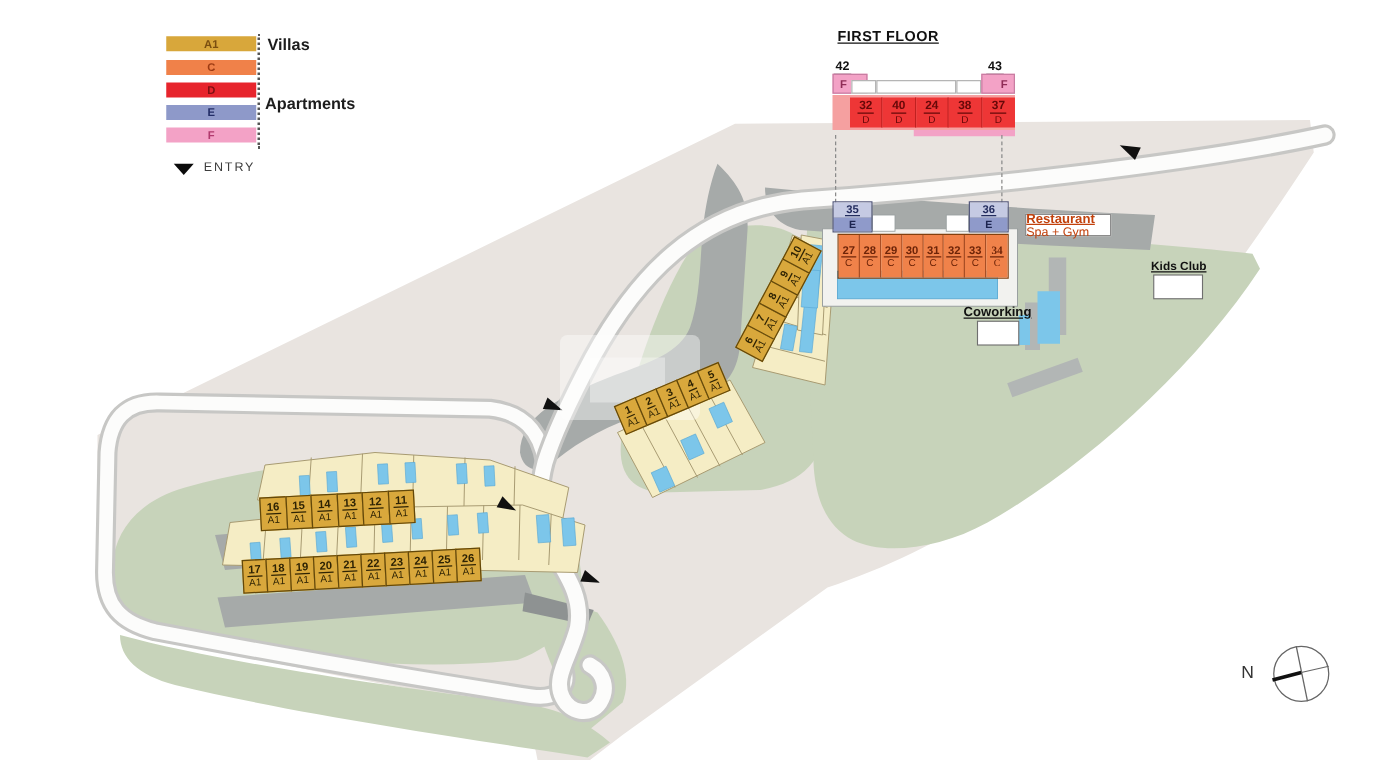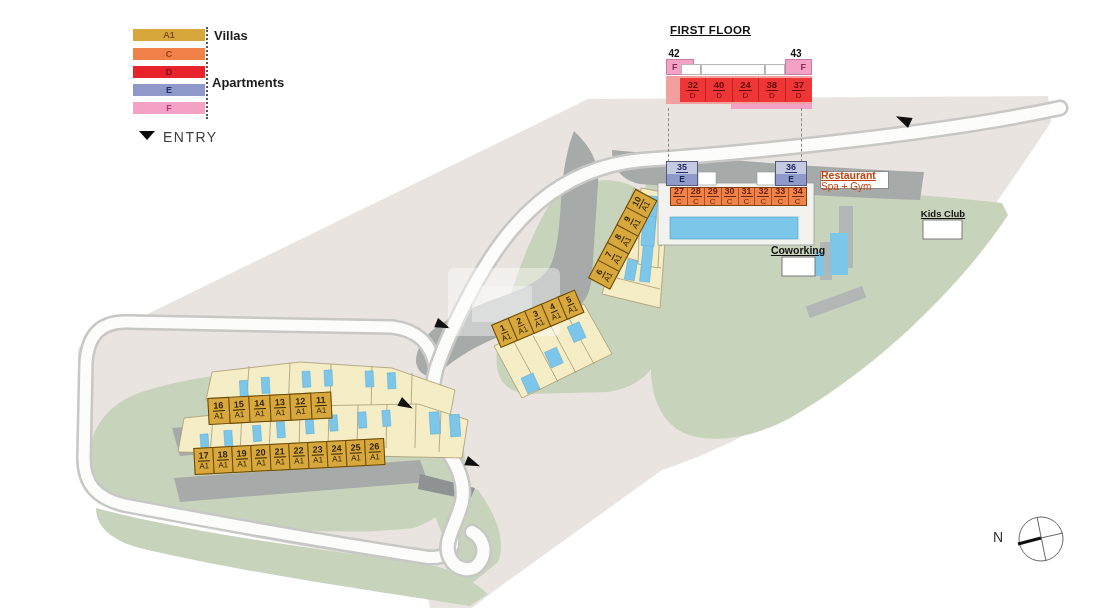--- a/index.html
+++ b/index.html
@@ -8,21 +8,21 @@
   #app, #app *{box-sizing:border-box;}
   #basemap{position:absolute;left:0;top:0;}
 
   
   .legend-swatch{position:absolute;left:133px;width:72px;height:12px;display:flex;
       align-items:center;justify-content:center;font-size:9px;font-weight:bold;}
   .legend-label{position:absolute;font-size:13px;color:#1c1c1c;font-weight:bold;}
   .legend-divider{position:absolute;left:206px;top:27px;height:92px;border-left:2px dotted #555;}
   .entry-tri{position:absolute;left:139px;top:131px;width:0;height:0;
       border-left:8px solid transparent;border-right:8px solid transparent;border-top:9px solid #0b0b0b;}
-  .entry-text{position:absolute;left:163px;top:129px;font-size:14px;letter-spacing:1.5px;color:#3d3d3d;}
+  .entry-text{position:absolute;left:163px;top:129px;font-size:10px;letter-spacing:1.5px;color:#3d3d3d;}
 
   
   .ff-title{position:absolute;left:670px;top:24px;font-size:11.5px;font-weight:bold;color:#111;
       letter-spacing:.4px;text-decoration:underline;}
   .ff-num{position:absolute;width:20px;text-align:center;font-size:10px;font-weight:bold;color:#111;}
   .ff-num span{border-bottom:1.4px solid #111;padding:0 1px;}
   .pinkbox{position:absolute;background:#f3a2c6;border:1px solid #c97da2;display:flex;align-items:center;
       font-size:9px;font-weight:bold;color:#8f2c56;}
   .notch{position:absolute;background:#ffffff;border:1px solid #b5b5b5;}
   .midslab{position:absolute;background:#ffffff;border:1px solid #b5b5b5;}
@@ -35,23 +35,23 @@
   .chip{display:flex;flex-direction:column;align-items:center;justify-content:center;
       line-height:1;flex:none;}
   .chip .num{font-weight:bold;border-bottom:1.2px solid currentColor;padding:0 1px;margin-bottom:1px;}
   .row-villas .chip{width:21.5px;height:27px;background:#d9a83c;border:1px solid #63480a;
       margin-right:-1px;color:#2e2304;font-size:9px;}
   .row-v17 .chip{width:20px;}
   .row-mid .chip{width:19px;height:25px;background:#d9a83c;border:1px solid #63480a;
       margin-right:-1px;color:#2e2304;font-size:8.5px;}
   .row-mid2 .chip{width:21px;}
   .row-c{border:1px solid #83400f;}
-  .row-c .chip{width:16.9px;height:17px;background:#f0824a;color:#6d2408;
+  .row-c .chip{width:16.9px;height:34px;background:#f0824a;color:#6d2408;
       border-right:1px solid rgba(109,36,8,.55);font-size:9px;}
-  .row-c .chip:last-child{border-right:none;}
+  .row-c .chip:last-child{border-right:none;font-family:Liberation Serif, serif;}
   .row-d{background:transparent;}
   .row-d .chip{width:26.4px;height:24px;background:#ee3636;color:#660808;
       border-right:1px solid #c02020;font-size:9.5px;}
   .row-d .chip:last-child{border-right:none;}
   .chip .typ{font-size:8px;}
 
   
   .echip{position:absolute;width:32px;height:25px;display:flex;flex-direction:column;
       border:1px solid #555a7d;}
   .echip .enum{flex:1;background:#c5cae3;color:#232c5e;font-size:9px;font-weight:bold;

